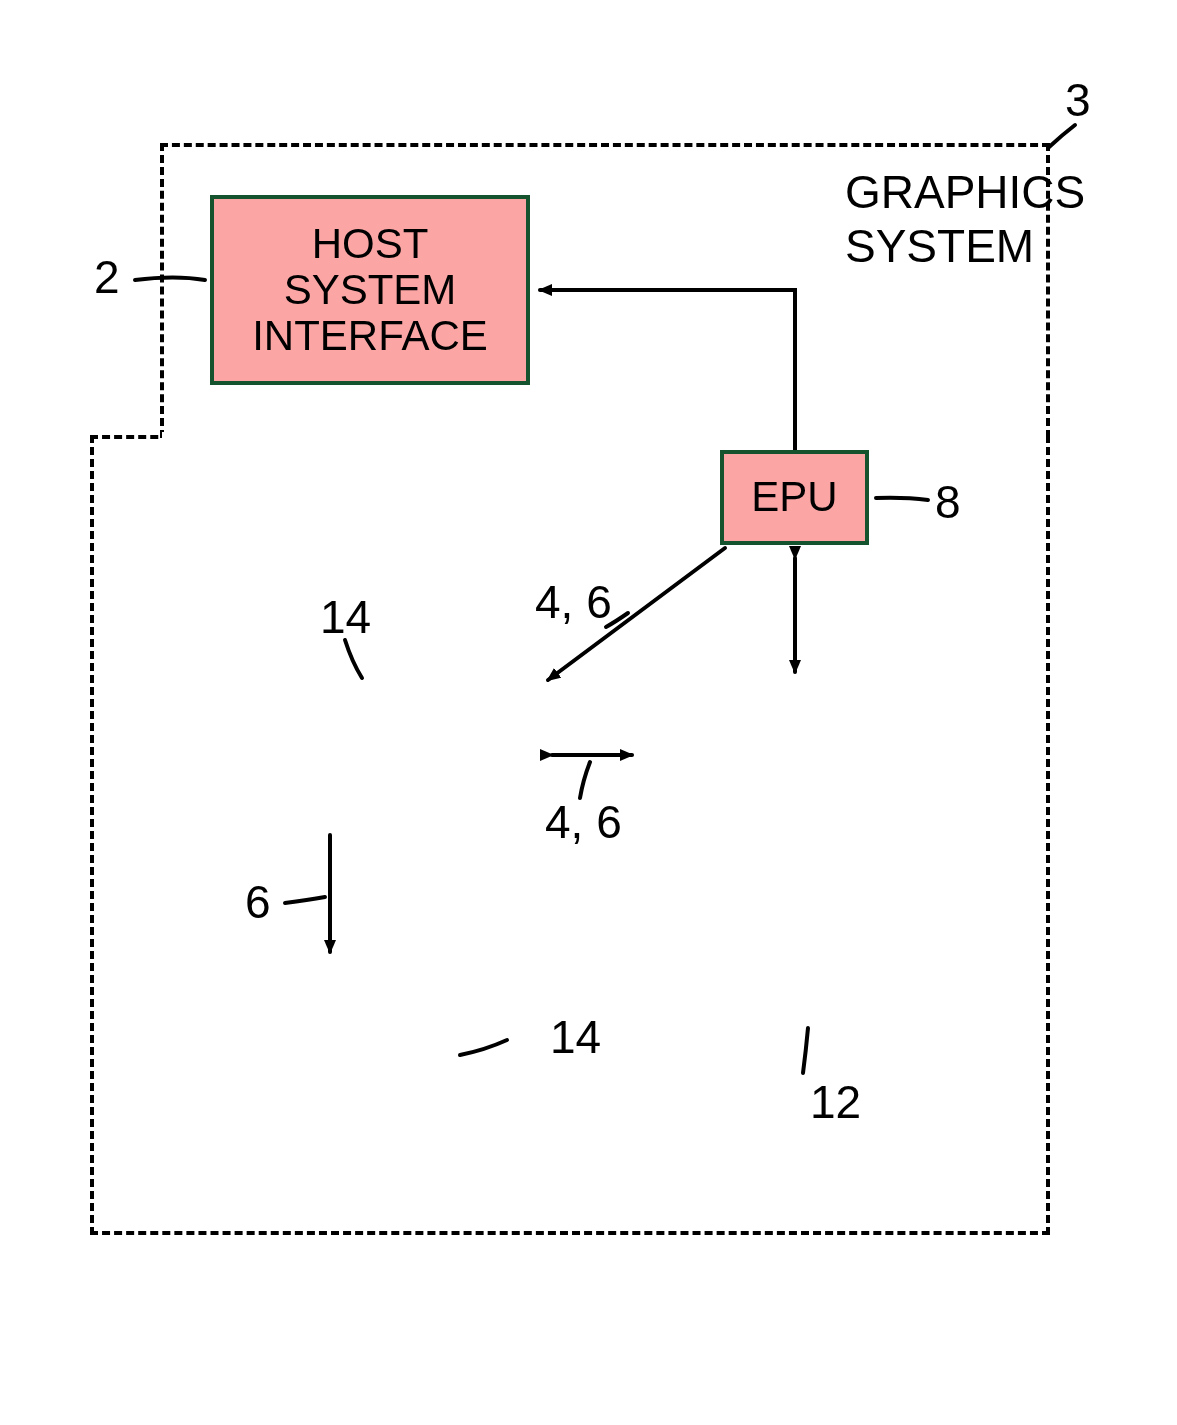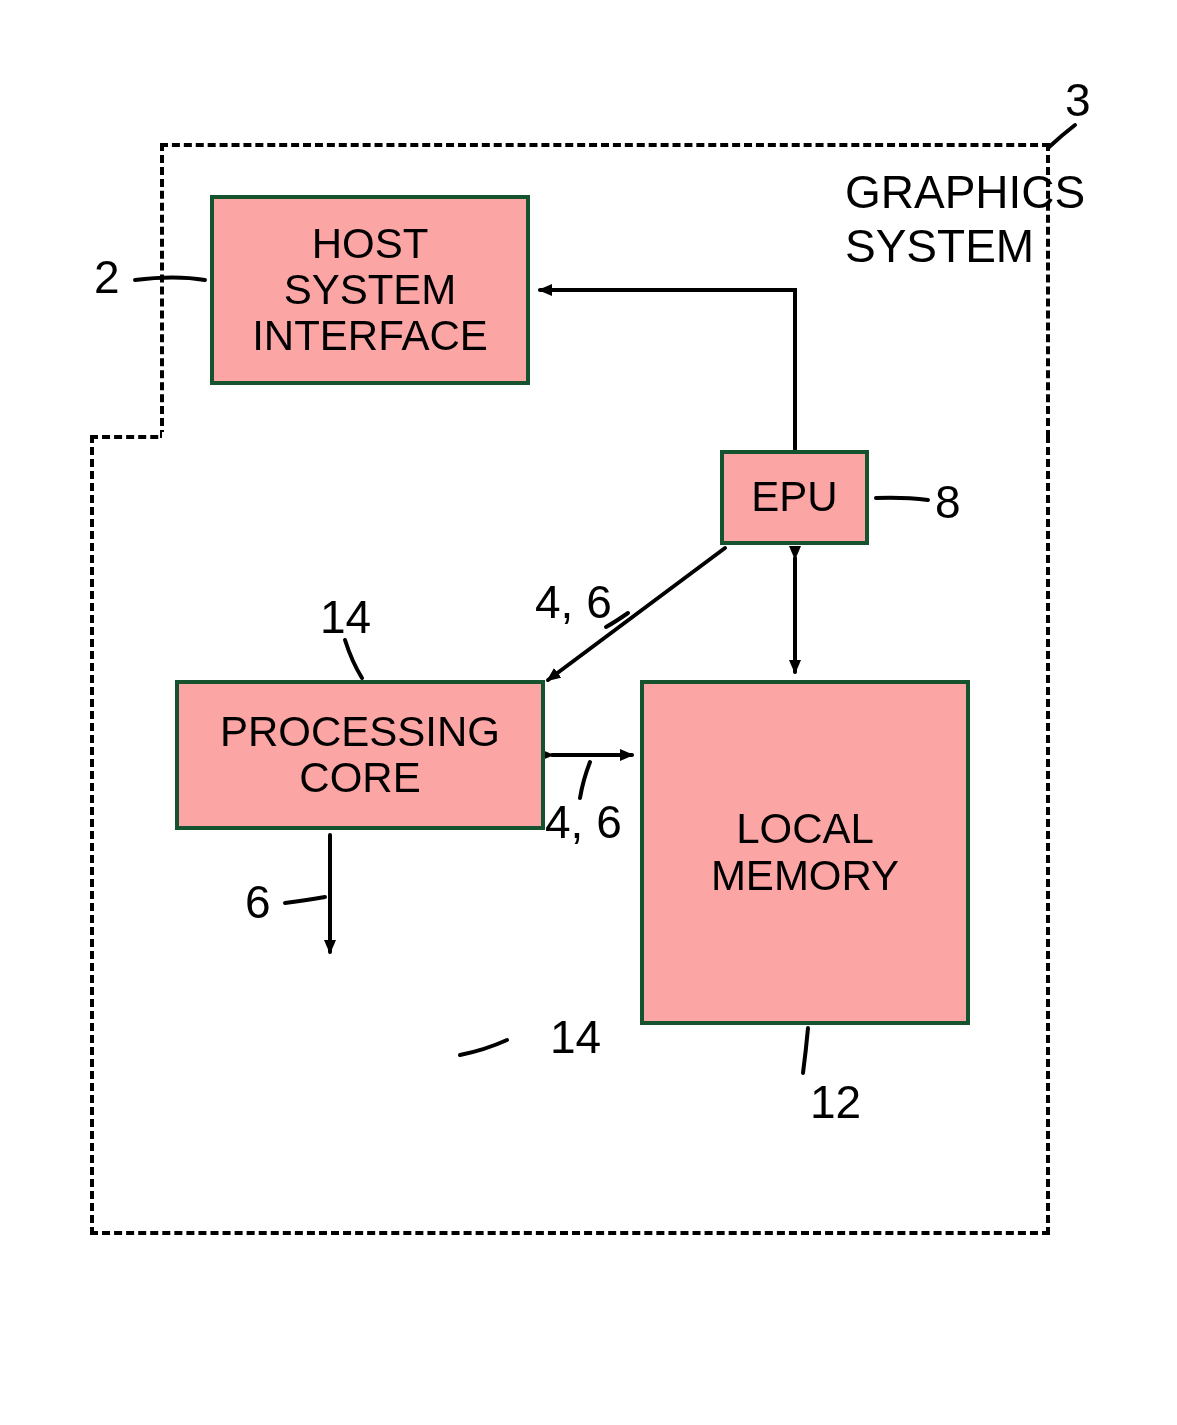--- a/index.html
+++ b/index.html
@@ -63,25 +63,21 @@
 
   <div style="position:absolute; left:162px; top:432px; width:884px; height:8px; background:#fff; z-index:2;"></div>
   <div style="position:absolute; left:88px; top:432px; width:70px; height:8px; background:#fff; z-index:0;"></div>
 
   <div class="box" style="left:210px; top:195px; width:320px; height:190px; z-index:5; white-space:pre;">HOST
 SYSTEM
 INTERFACE</div>
 
   <div class="box" style="left:720px; top:450px; width:149px; height:95px; z-index:5;">EPU</div>
 
-  <div class="box" style="left:175px; top:680px; width:370px; height:150px; z-index:5; white-space:pre;">PROCESSING
-CORE</div>
 
-  <div class="box" style="left:640px; top:680px; width:330px; height:345px; z-index:5; white-space:pre;">LOCAL
-MEMORY</div>
 
 
   <svg width="1177" height="1425" style="position:absolute; left:0; top:0; z-index:3;">
     <defs>
       <marker id="ah" markerWidth="16" markerHeight="16" refX="12" refY="6" orient="auto" markerUnits="userSpaceOnUse">
         <path d="M0,0 L14,6 L0,12 Z" fill="#000"></path>
       </marker>
     </defs>
 
     <path class="stroke" d="M 795 455 L 795 290 L 540 290" marker-start="url(#ah)" marker-end="url(#ah)"></path>

